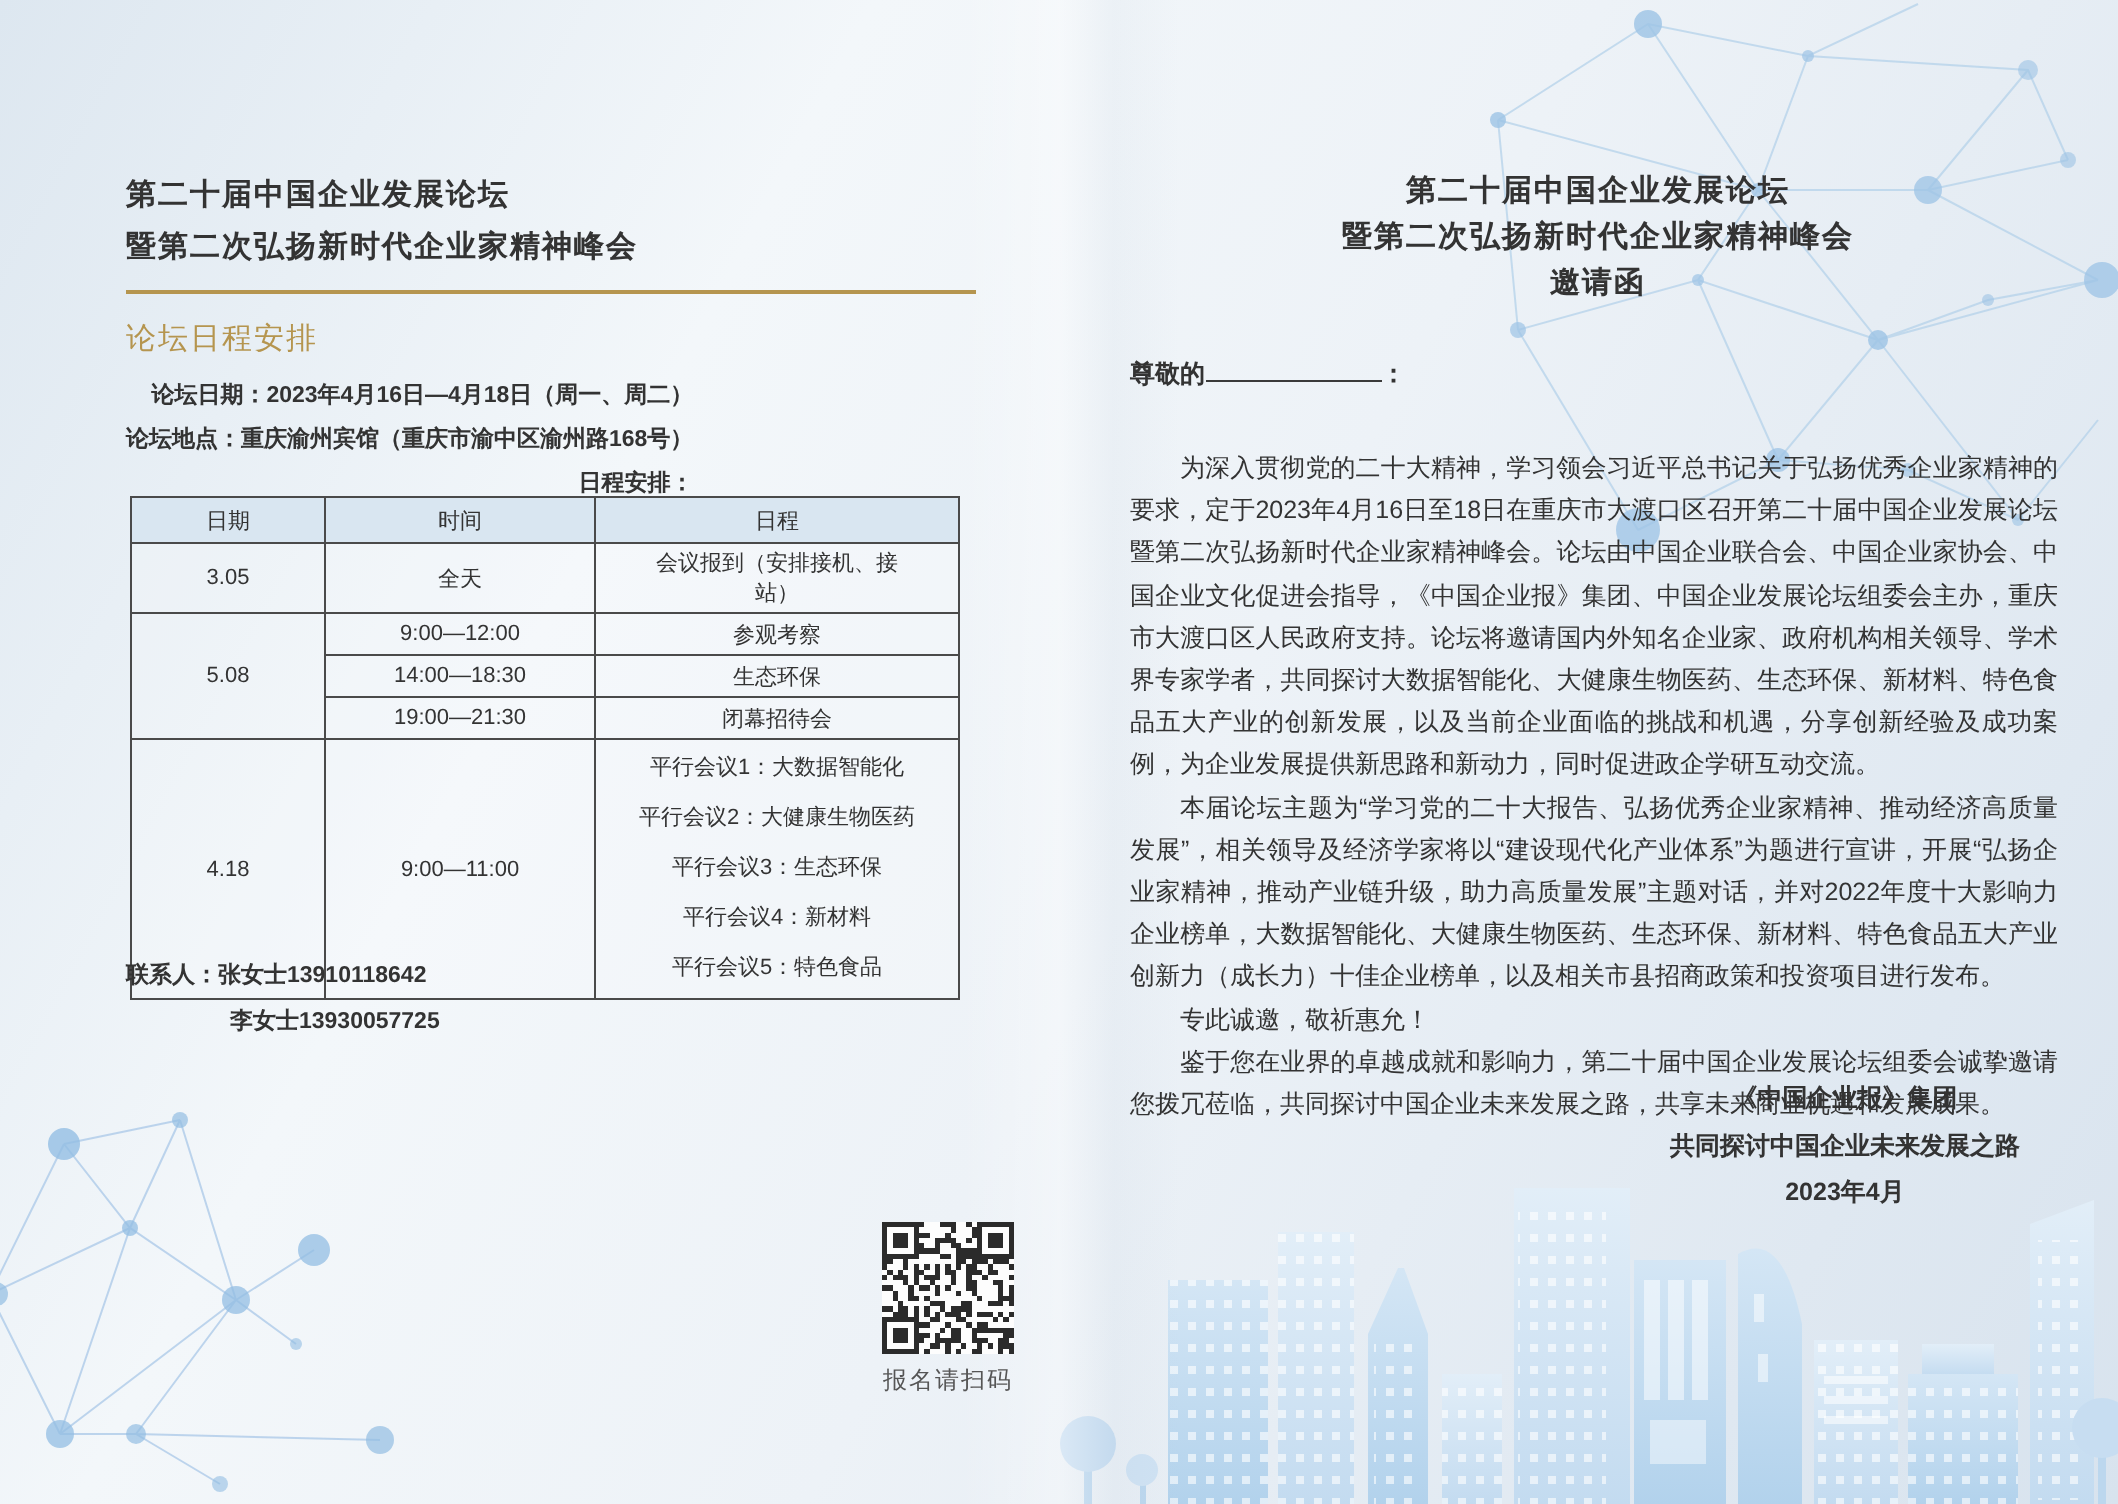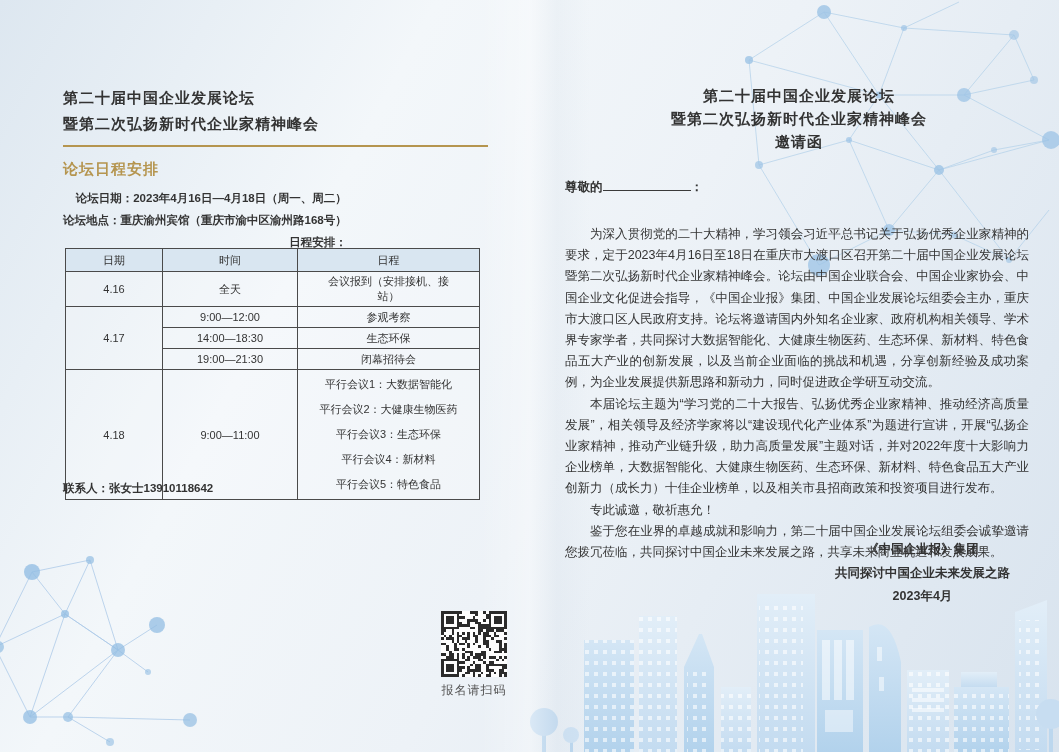--- a/index.html
+++ b/index.html
@@ -15,21 +15,21 @@
   .net-bl { bottom:0; left:0; }
   .skyline { bottom:0; right:0; }
   .fold {
     position:absolute; left:480px; top:0; width:110px; height:752px;
     background:linear-gradient(to right, rgba(255,255,255,0) 0%, rgba(255,255,255,.35) 45%, rgba(160,180,200,.07) 70%, rgba(255,255,255,0) 100%);
   }
 
   
   .l-title { position:absolute; left:63px; top:85px; font-size:15px; font-weight:bold; line-height:26px; letter-spacing:1px; color:#333; }
   .gold-rule { position:absolute; left:63px; top:145px; width:425px; height:2px; background:#b5954f; }
-  .l-section-head { position:absolute; left:63px; top:160px; font-size:15px; font-weight:bold; letter-spacing:1px; color:#b5954f; }
+  .l-section-head { position:absolute; left:63px; top:160px; font-size:15px; font-weight:normal; letter-spacing:1px; color:#b5954f; }
   .l-info { position:absolute; left:63px; top:187px; font-size:11.5px; font-weight:bold; line-height:22px; color:#333;text-align:right; }
 
   table.schedule {
     position:absolute; left:65px; top:248px; width:415px;
     border-collapse:collapse; font-size:11px; color:#333;
     background:rgba(255,255,255,.18);
   }
   table.schedule th, table.schedule td { border:1px solid #4a4a4a; text-align:center; padding:2px 20px; }
   table.schedule th { height:23px; font-weight:normal; background:#d9e6f1; }
   table.schedule td { height:21px; }
@@ -178,26 +178,26 @@
   </div>
 
   <table class="schedule">
     <tbody>
         <tr>
       <th>日期</th>
       <th class="col-time">时间</th>
       <th>日程</th>
     </tr>
     <tr>
-      <td class="col-date">4.16</td>
+      <td class="col-date">3.05</td>
       <td class="col-time">全天</td>
       <td>会议报到（安排接机、接站）</td>
     </tr>
     <tr>
-      <td class="col-date" rowspan="3">4.17</td>
+      <td class="col-date" rowspan="3">5.08</td>
       <td class="col-time">9:00—12:00</td>
       <td>参观考察</td>
     </tr>
     <tr>
       <td class="col-time">14:00—18:30</td>
       <td>生态环保</td>
     </tr>
     <tr>
       <td class="col-time">19:00—21:30</td>
       <td>闭幕招待会</td>
@@ -211,20 +211,21 @@
         <div>平行会议3：生态环保</div>
         <div>平行会议4：新材料</div>
         <div>平行会议5：特色食品</div>
       </td>
     </tr>
   </tbody>
     </table>
 
   <div class="contacts">
     <div><span>联系人：</span><span>张女士13910118642</span></div>
+    <div class="row2"><span>李女士13930057725</span></div>
   </div>
 
   <div class="qr-block">
     <svg id="qr" width="66" height="66" viewBox="0 0 25 25" shape-rendering="crispEdges">
         <rect x="0" y="0" width="1" height="1" fill="#2b2b2b"></rect>
         <rect x="1" y="0" width="1" height="1" fill="#2b2b2b"></rect>
         <rect x="2" y="0" width="1" height="1" fill="#2b2b2b"></rect>
         <rect x="3" y="0" width="1" height="1" fill="#2b2b2b"></rect>
         <rect x="4" y="0" width="1" height="1" fill="#2b2b2b"></rect>
         <rect x="5" y="0" width="1" height="1" fill="#2b2b2b"></rect>

